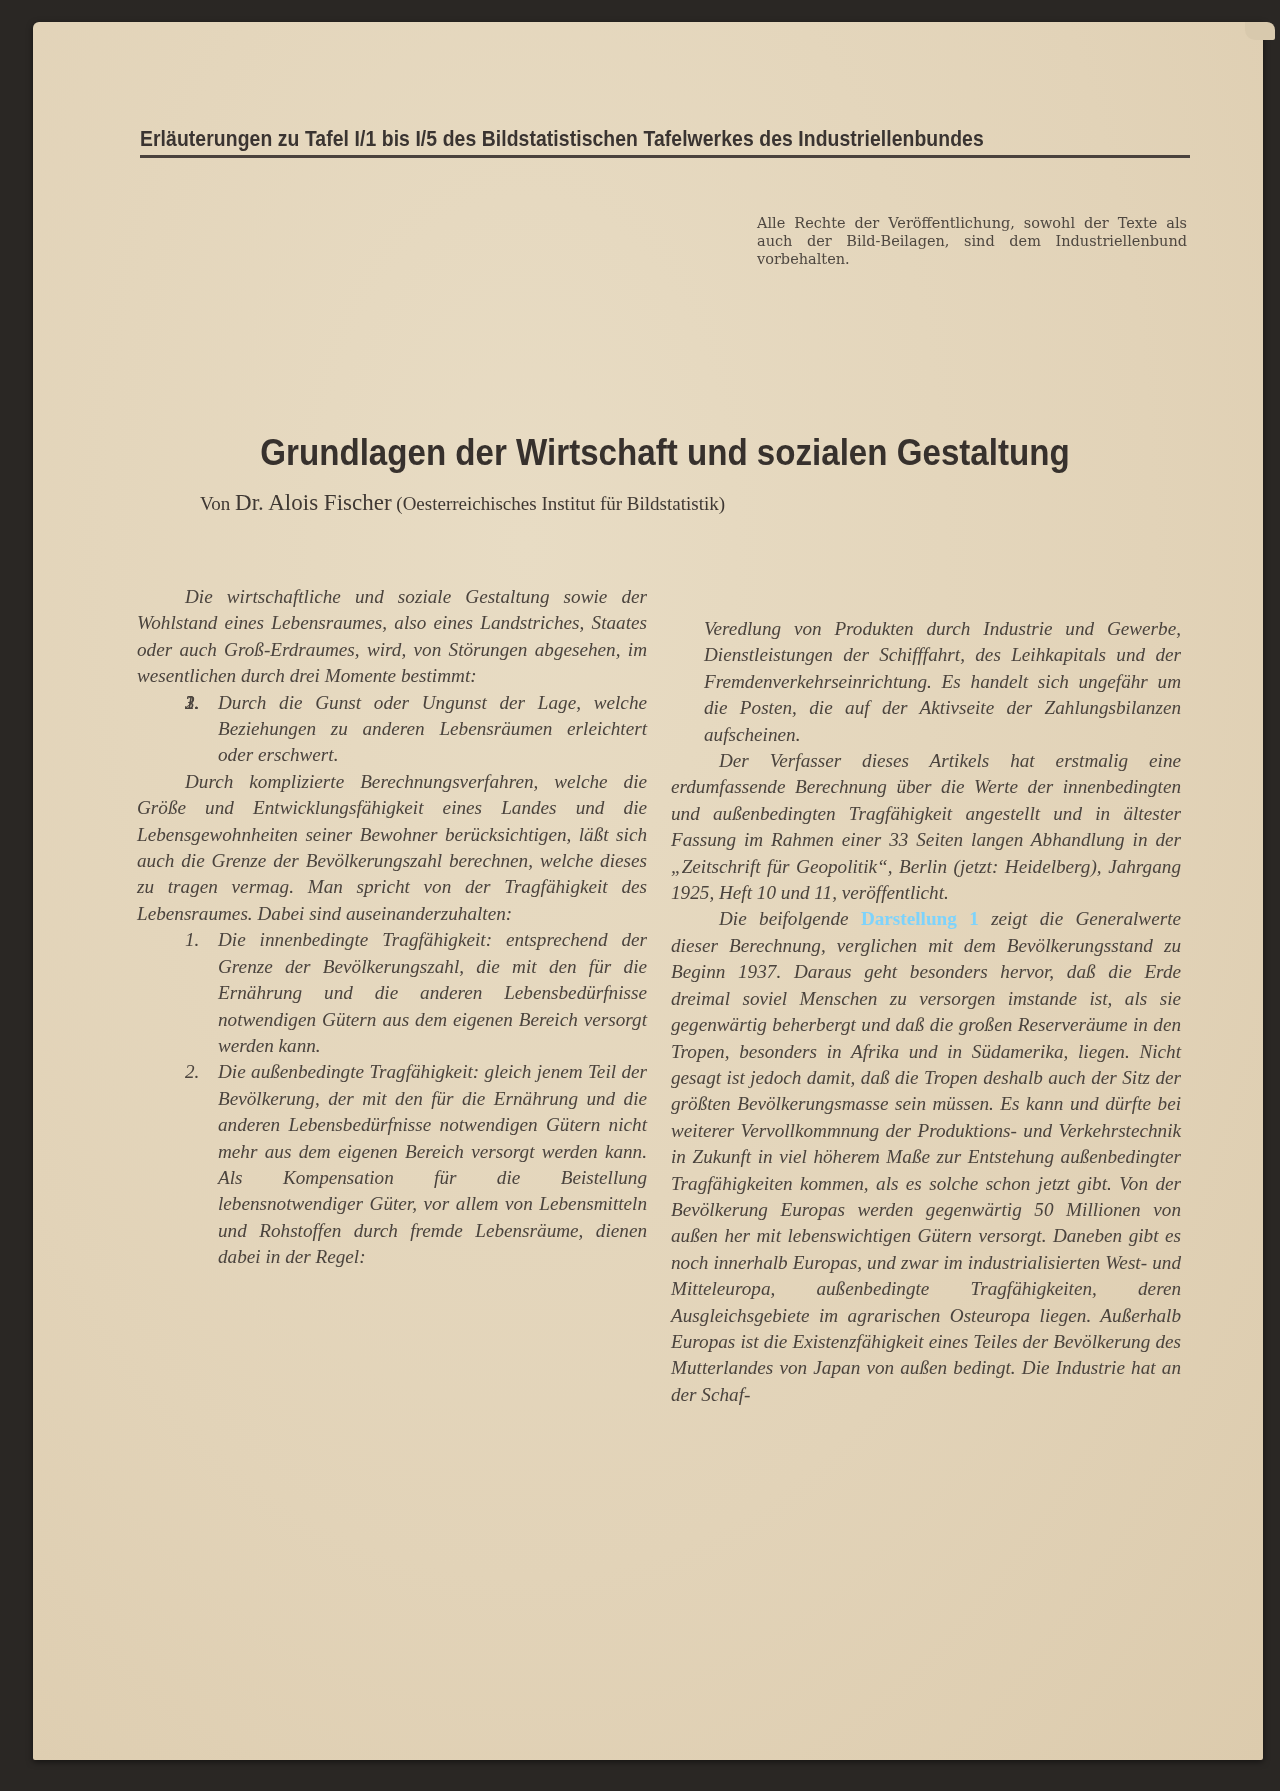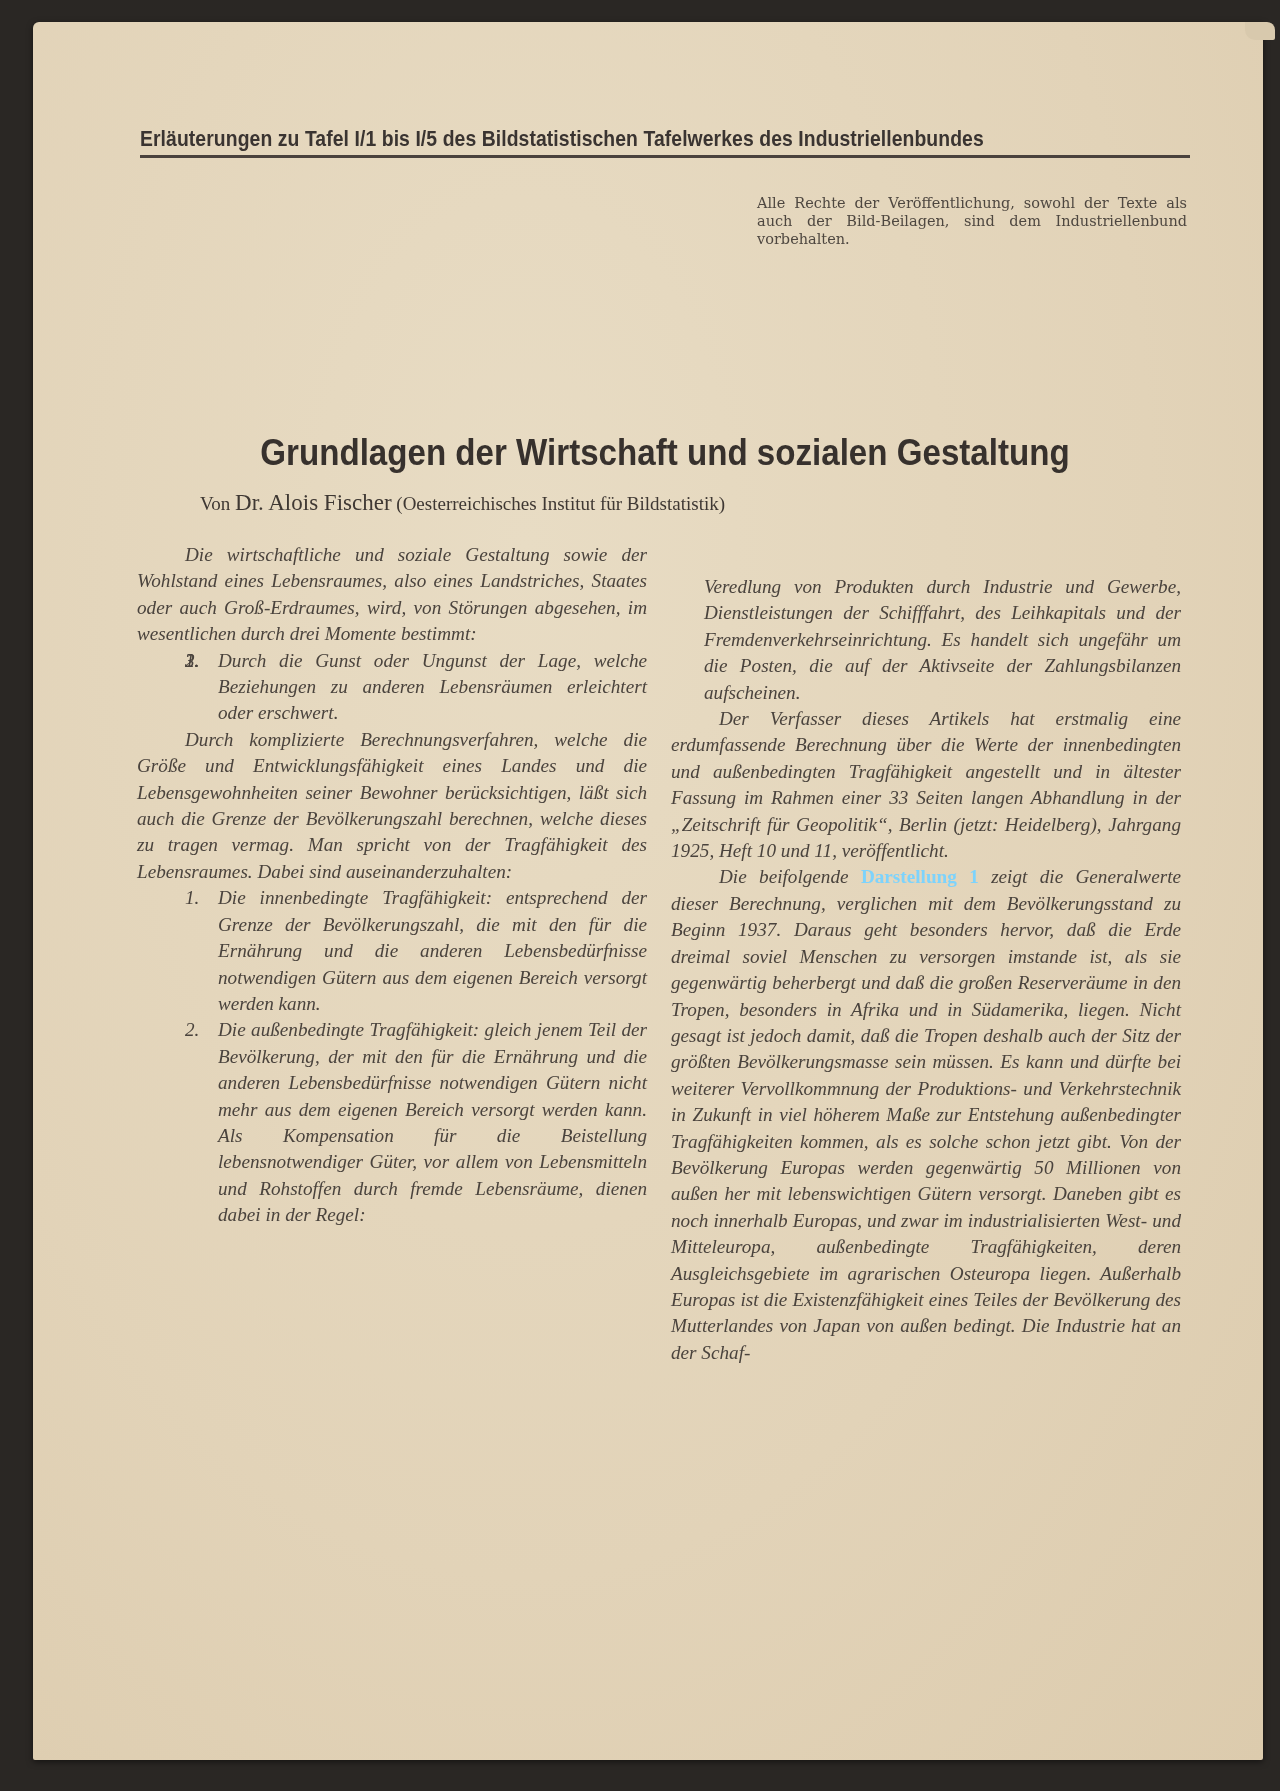--- a/index.html
+++ b/index.html
@@ -31,21 +31,21 @@
     transform: scaleX(0.86);
     transform-origin: left top;
   }
   .header-rule {
     position: absolute;
     left: 140px; top: 155px; width: 1050px; height: 3px;
     background: #4a423d;
   }
   .rights {
     position: absolute;
-    left: 757px; top: 194px; width: 430px;
+    left: 757px; top: 214px; width: 430px;
     font-family: "DejaVu Serif", serif;
     font-size: 14.5px;
     line-height: 18px;
     color: #4e4740;
     text-align: justify;
     text-align-last: left;
   }
   .title {
     position: absolute;
     left: 200px; top: 432px; width: 930px;
@@ -62,21 +62,21 @@
     position: absolute;
     left: 200px; top: 490px; width: 930px;
     text-align: left;
     font-family: "Liberation Serif", serif;
     font-size: 19px;
     color: #3f3833;
   }
   .byline .author { font-size: 23px; }
   .col {
     position: absolute;
-    top: 542px;
+    top: 584px;
     width: 510px;
     font-family: "Liberation Serif", serif;
     font-style: italic;
     font-size: 19.2px;
     line-height: 26.4px;
     color: #4a433d;
   }
   .col.left  { left: 137px; }
   .col.right { left: 671px; }
   .col p { margin: 0; text-align: justify; text-indent: 48px; }

